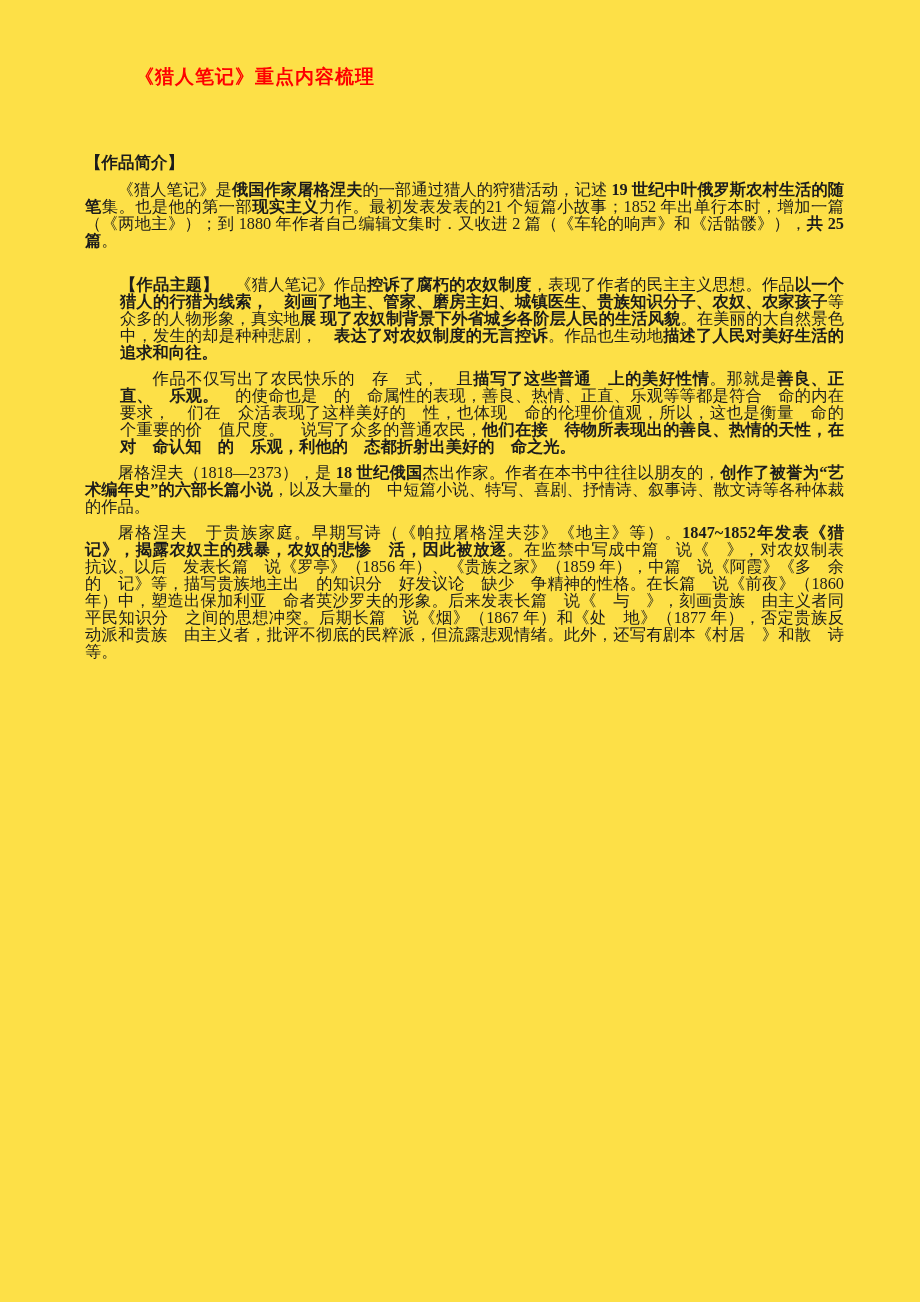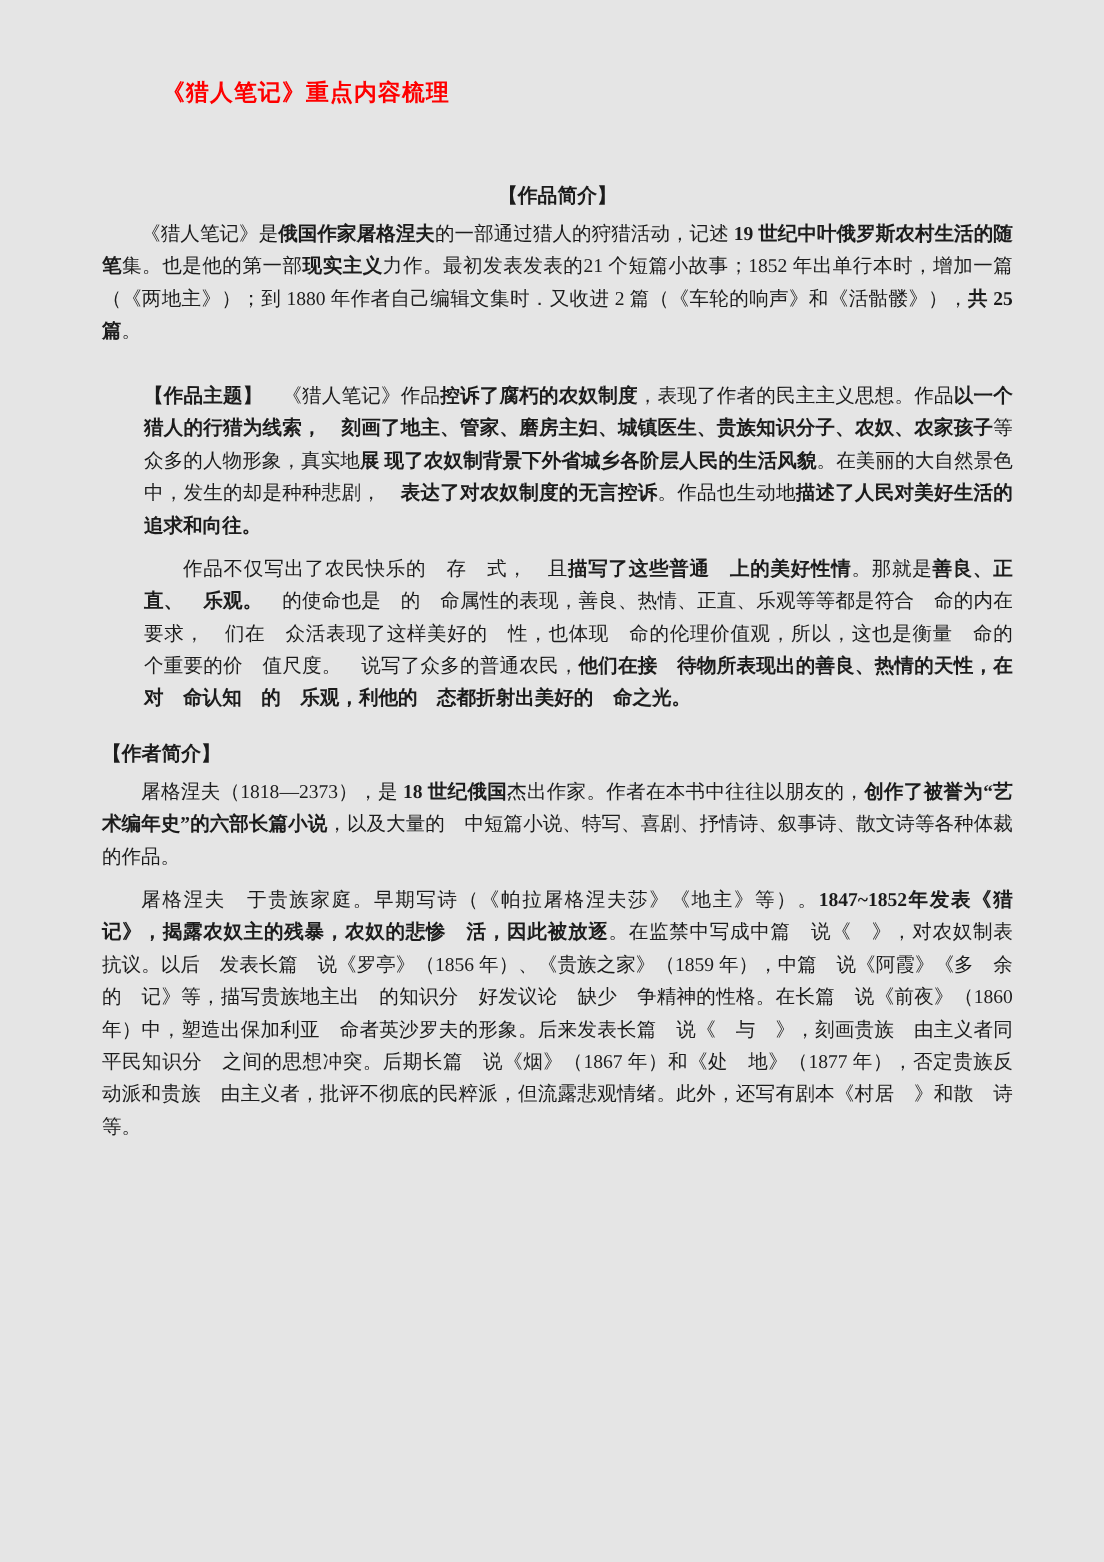--- a/index.html
+++ b/index.html
@@ -12,44 +12,44 @@
     height: 1302px;
     overflow: hidden;
     font-family: "Liberation Serif", "DejaVu Serif", serif;
     color: #1c1c1c;
   }
   .page {
     box-sizing: border-box;
     width: 920px;
     height: 1302px;
     padding: 64px 76px 20px 85px;
-    background: #e5e5e5;
+    background: #fde047;
   }
   .doc-title {
     margin: 0 0 0 50px;
     font-size: 19px;
     font-weight: bold;
     letter-spacing: 1px;
     color: #fe0000;
   }
   .section { margin: 0; }
   .sec-heading {
     margin: 0 0 7px 0;
     font-size: 16.5px;
     font-weight: bold;
     color: #1c1c1c;
   }
-  .sec-intro .sec-heading { margin-top: 62px; text-align: center; }
+  .sec-intro .sec-heading { margin-top: 62px; }
   .sec-author .sec-heading { margin-top: 22px; }
   .sec-background .sec-heading { margin-top: 46px; margin-left: 15px; margin-bottom: 5px; }
   .sec-theme { margin-top: 27px; margin-left: 35px; }
   p.para {
     margin: 0 0 9px 0;
     font-size: 16.3px;
-    line-height: 27px;
+    line-height: 17px;
     text-align: justify;
     color: #1c1c1c;
     word-break: break-all;
   }
   p.para.indent { text-indent: 2em; }
   .run.bold { font-weight: bold; }
 </style>
 </head>
 <body>
 
@@ -65,21 +65,20 @@
   </div>
 
   <div class="section sec-theme">
     <div class="sec-body">
         <p class="para"><span class="run bold">【作品主题】　</span><span class="run">《猎人笔记》作品</span><span class="run bold">控诉了腐朽的农奴制度</span><span class="run">，表现了作者的民主主义思想。作品</span><span class="run bold">以一个猎人的行猎为线索，</span><span class="run">　</span><span class="run bold">刻画了地主、管家、磨房主妇、城镇医生、贵族知识分子、农奴、农家孩子</span><span class="run">等众多的人物形象，真实地</span><span class="run bold">展 现了农奴制背景下外省城乡各阶层人民的生活风貌</span><span class="run">。在美丽的大自然景色中，发生的却是种种悲剧，　</span><span class="run bold">表达了对农奴制度的无言控诉</span><span class="run">。作品也生动地</span><span class="run bold">描述了人民对美好生活的追求和向往。</span></p>
         <p class="para indent"><span class="run">作品不仅写出了农民快乐的　存　式，　且</span><span class="run bold">描写了这些普通　上的美好性情</span><span class="run">。那就是</span><span class="run bold">善良、正直、　乐观。</span><span class="run">　的使命也是　的　命属性的表现，善良、热情、正直、乐观等等都是符合　命的内在要求，　们在　众活表现了这样美好的　性，也体现　命的伦理价值观，所以，这也是衡量　命的　个重要的价　值尺度。　说写了众多的普通农民，</span><span class="run bold">他们在接　待物所表现出的善良、热情的天性，在对　命认知　的　乐观，利他的　态都折射出美好的　命之光。</span></p>
       </div>
   </div>
 
   <div class="section sec-author">
-    <h2 class="sec-heading">【作者简介】</h2>
     <div class="sec-body">
         <p class="para indent"><span class="run">屠格涅夫（1818—2373），是 </span><span class="run bold">18 世纪俄国</span><span class="run">杰出作家。作者在本书中往往以朋友的，</span><span class="run bold">创作了被誉为“艺术编年史”的六部长篇小说</span><span class="run">，以及大量的　中短篇小说、特写、喜剧、抒情诗、叙事诗、散文诗等各种体裁的作品。</span></p>
         <p class="para indent"><span class="run">屠格涅夫　于贵族家庭。早期写诗（《帕拉屠格涅夫莎》《地主》等）。</span><span class="run bold">1847~1852年发表《猎　记》，揭露农奴主的残暴，农奴的悲惨　活，因此被放逐</span><span class="run">。在监禁中写成中篇　说《　》，对农奴制表　抗议。以后　发表长篇　说《罗亭》（1856 年）、《贵族之家》（1859 年），中篇　说《阿霞》《多　余　的　记》等，描写贵族地主出　的知识分　好发议论　缺少　争精神的性格。在长篇　说《前夜》（1860 年）中，塑造出保加利亚　命者英沙罗夫的形象。后来发表长篇　说《　与　》，刻画贵族　由主义者同　平民知识分　之间的思想冲突。后期长篇　说《烟》（1867 年）和《处　地》（1877 年），否定贵族反　动派和贵族　由主义者，批评不彻底的民粹派，但流露悲观情绪。此外，还写有剧本《村居　》和散　诗等。</span></p>
       </div>
   </div>
 
 
 </div>
 
 </body></html>

